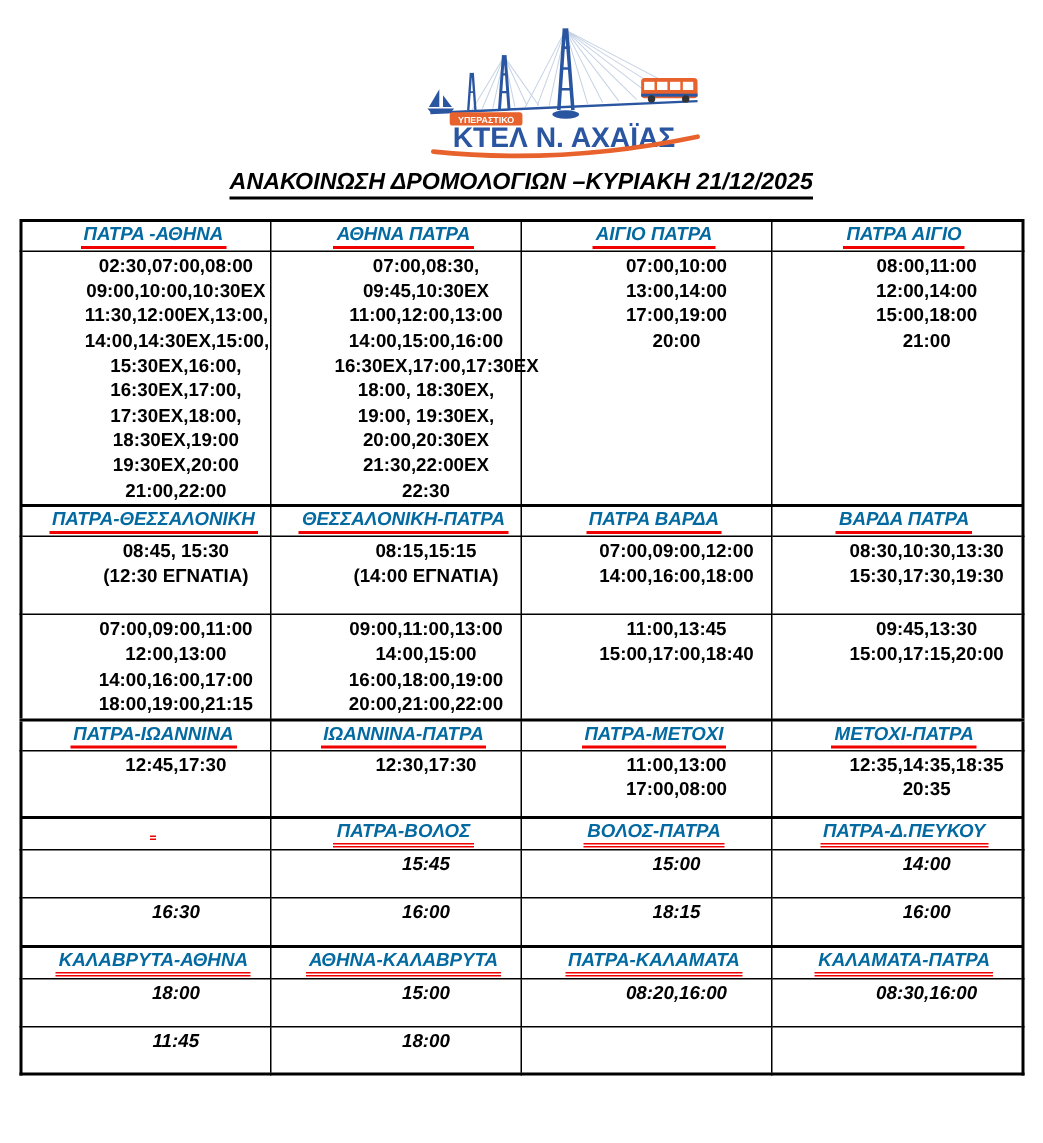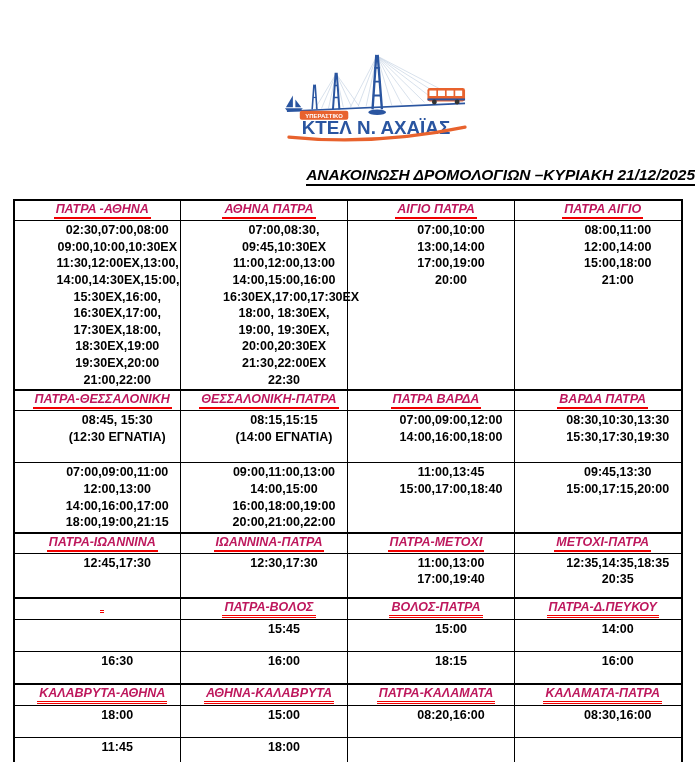--- a/index.html
+++ b/index.html
@@ -5,54 +5,54 @@
   * { box-sizing: border-box; }
   html,body { margin:0; padding:0; }
   body {
     width:695px; height:762px; background:#ffffff;
     font-family:"Liberation Sans", sans-serif;
     color:#000;
   }
   .page { position:relative; width:695px; height:762px; overflow:hidden; }
 
   
-  .logo-wrap { width:695px; padding-top:48px; text-align:center; }
+  .logo-wrap { width:695px; padding-top:12px; text-align:center; }
   .logo-wrap svg { width:188px; height:94px; margin-left:54px; }
 
   
-  .title { text-align:right; font-size:15.5px; font-weight:bold; font-style:italic; margin-top:20px; }
+  .title { text-align:center; font-size:15.5px; font-weight:bold; font-style:italic; margin-top:2px; }
   .title span { border-bottom:2px solid #000; padding-bottom:1px; }
 
   
   table.sched {
     border-collapse:collapse; table-layout:fixed;
     width:670px; margin:15px auto 0;
     border:2px solid #000;
   }
   table.sched td {
     border:1px solid #000; text-align:center; padding:1px 2px;
   }
   tr.hrow { border-top:2px solid #000; }
   tr.hrow td {
     height:20px; vertical-align:middle;
     font-weight:bold; font-style:italic; font-size:12.5px;
-    color:#be185d;
+    color:#0369a1;
     padding-left:12px;
   }
   .hdr { display:inline-block; padding:0 2px 1px; }
   .u1 { border-bottom:2px solid #f10000; }
   .u2 { border-bottom:3px double #f10000; }
   tr.trow td {
     vertical-align:top; font-weight:bold; font-size:12.5px;
     line-height:1.33; white-space:pre-line; color:#000;padding-left:42px;
   }
   tr.r4 td { height:52px; }
   tr.r6 td { height:60px; }
   tr.r8 td { height:45px; }
-  tr.r10 td, tr.r12 td, tr.r14 td, tr.r16 td { height:32px; }
+  tr.r10 td, tr.r12 td, tr.r14 td, tr.r16 td { height:32px;font-style:italic; }
 </style>
 </head>
 <body>
 
 <div class="page">
 
   <div class="logo-wrap">
     <svg viewBox="0 0 190 95">
 
       <g stroke="#c7d3e4" stroke-width="0.7" fill="none">
@@ -176,21 +176,21 @@
     <tr class="hrow">
       <td><span class="hdr u1">ΠΑΤΡΑ-ΙΩΑΝΝΙΝΑ</span></td>
       <td><span class="hdr u1">ΙΩΑΝΝΙΝΑ-ΠΑΤΡΑ</span></td>
       <td><span class="hdr u1">ΠΑΤΡΑ-ΜΕΤΟΧΙ</span></td>
       <td><span class="hdr u1">ΜΕΤΟΧΙ-ΠΑΤΡΑ</span></td>
     </tr>
     <tr class="trow r8">
       <td class="times">12:45,17:30</td>
       <td class="times">12:30,17:30</td>
       <td class="times">11:00,13:00
-17:00,19:40</td>
+17:00,08:00</td>
       <td class="times">12:35,14:35,18:35
 20:35</td>
     </tr>
     <tr class="hrow">
       <td><span class="hdr u2"></span></td>
       <td><span class="hdr u2">ΠΑΤΡΑ-ΒΟΛΟΣ</span></td>
       <td><span class="hdr u2">ΒΟΛΟΣ-ΠΑΤΡΑ</span></td>
       <td><span class="hdr u2">ΠΑΤΡΑ-Δ.ΠΕΥΚΟΥ</span></td>
     </tr>
     <tr class="trow r10">

